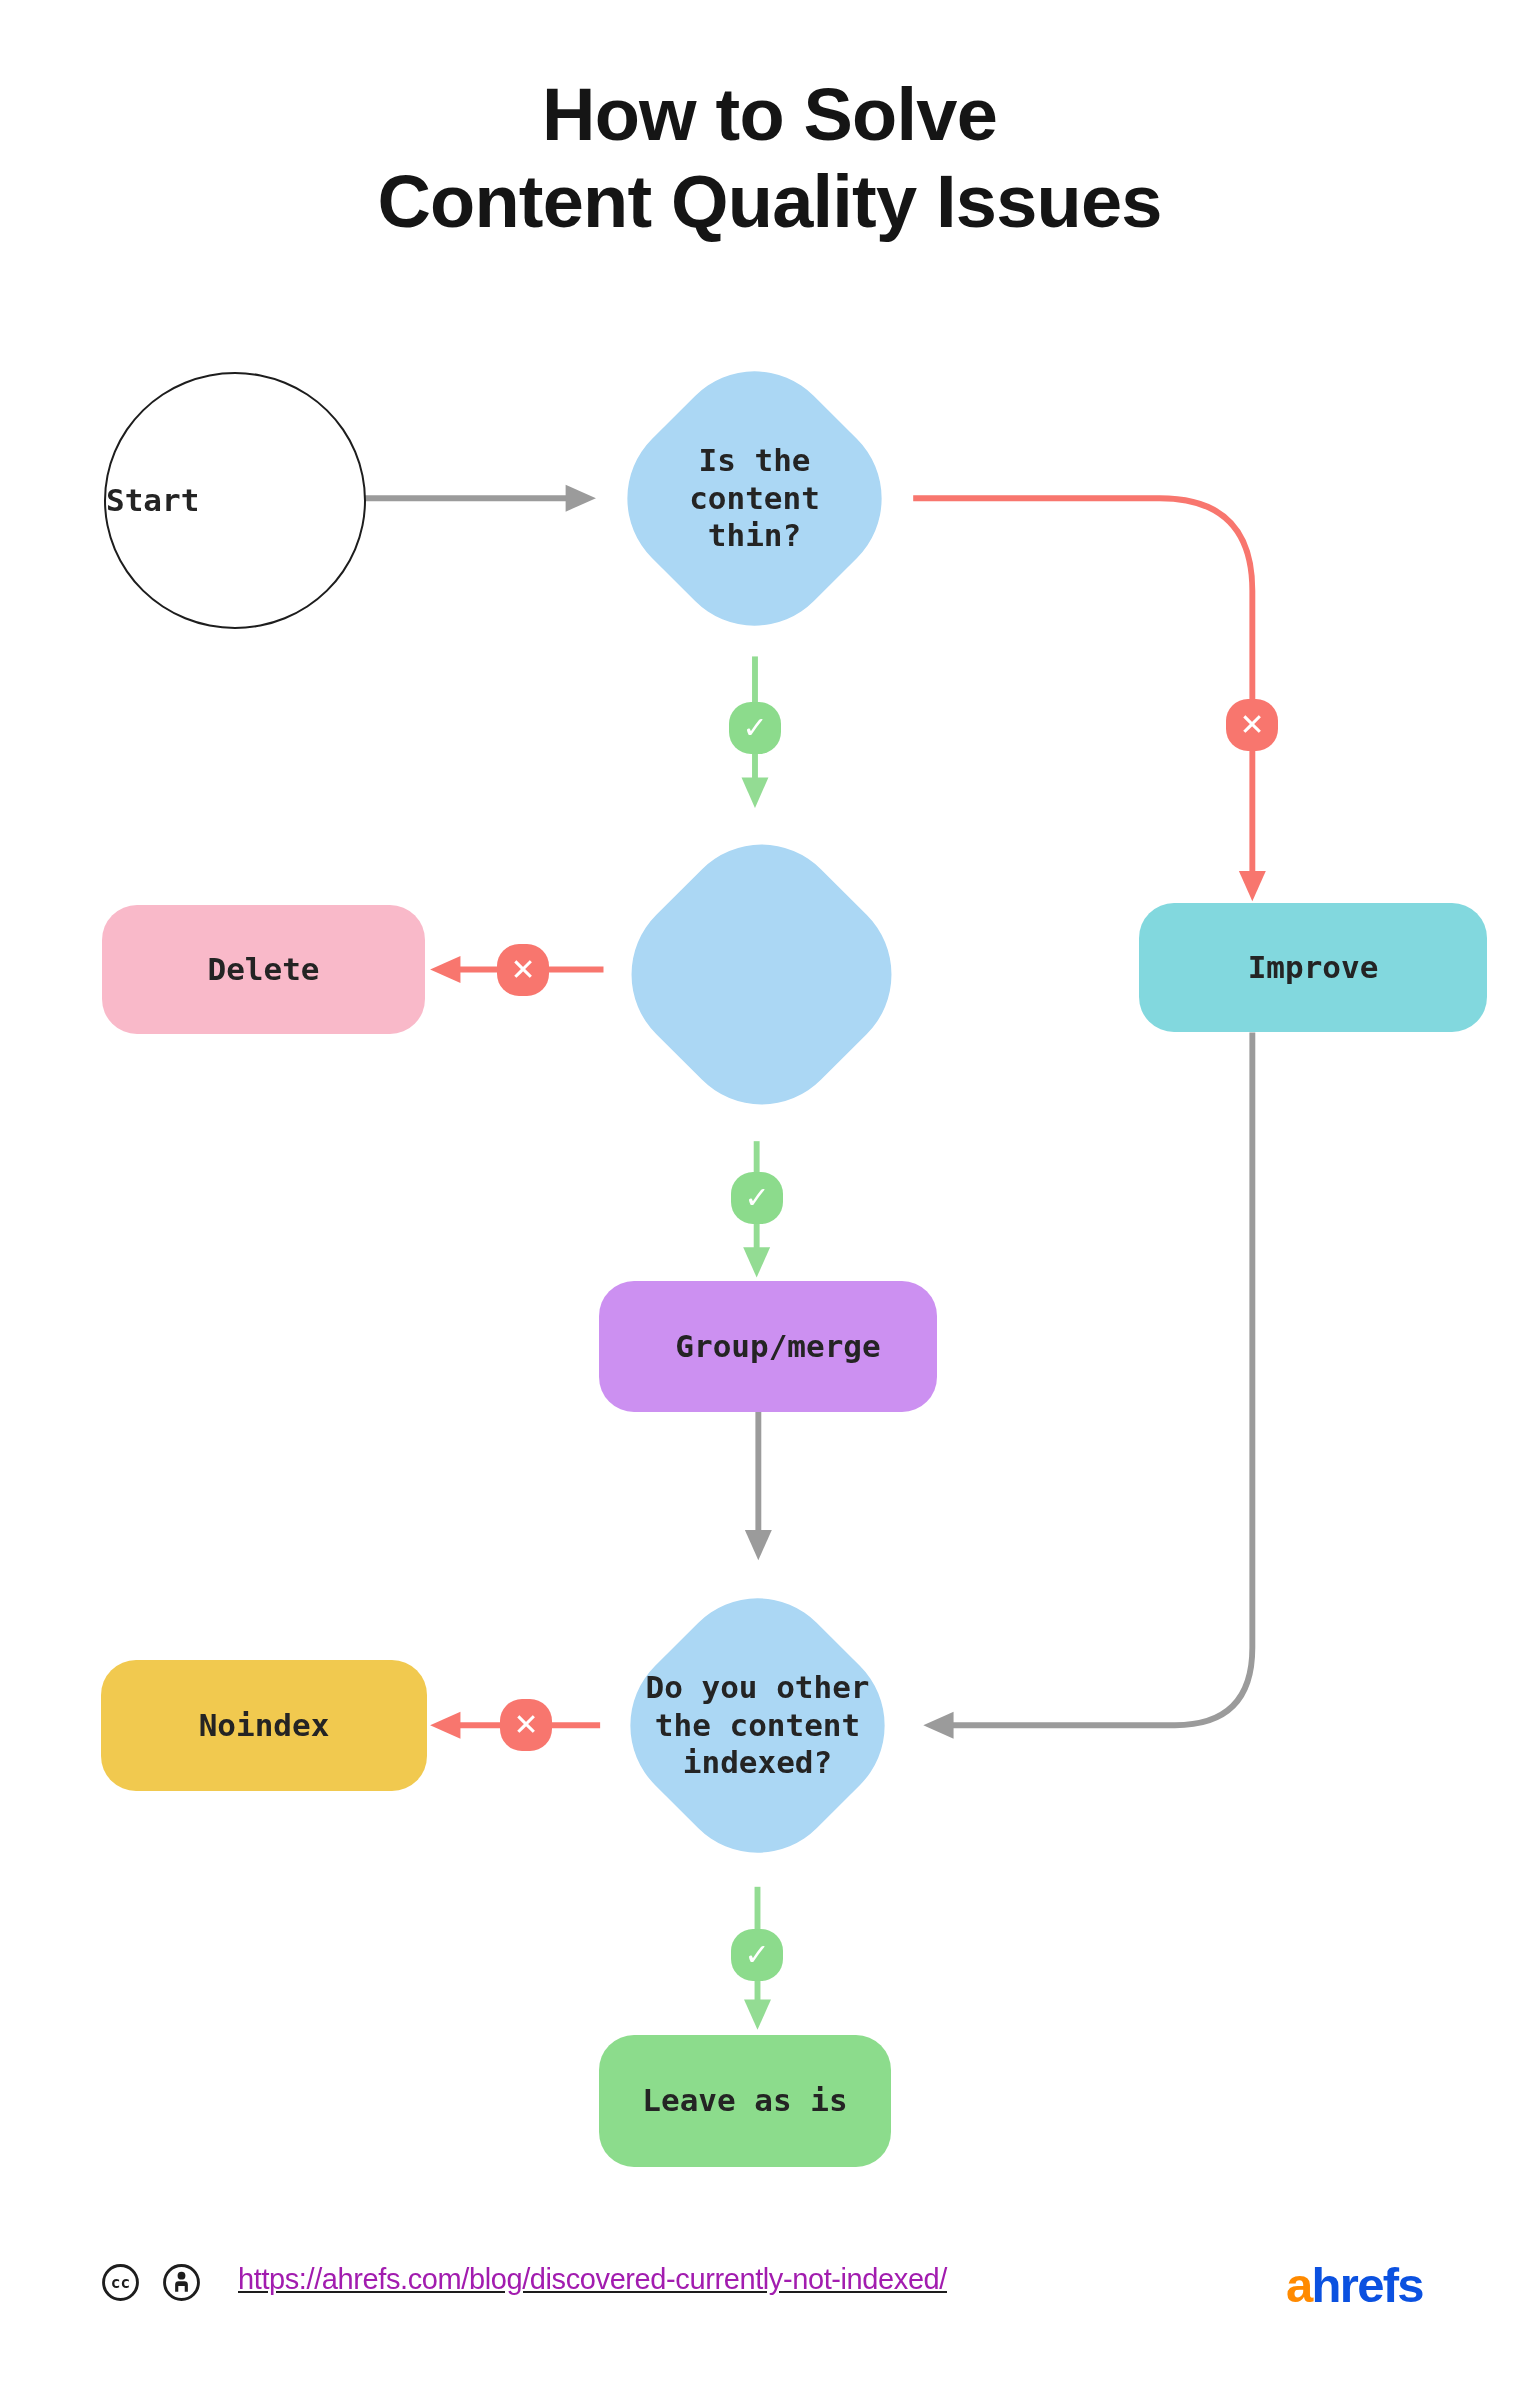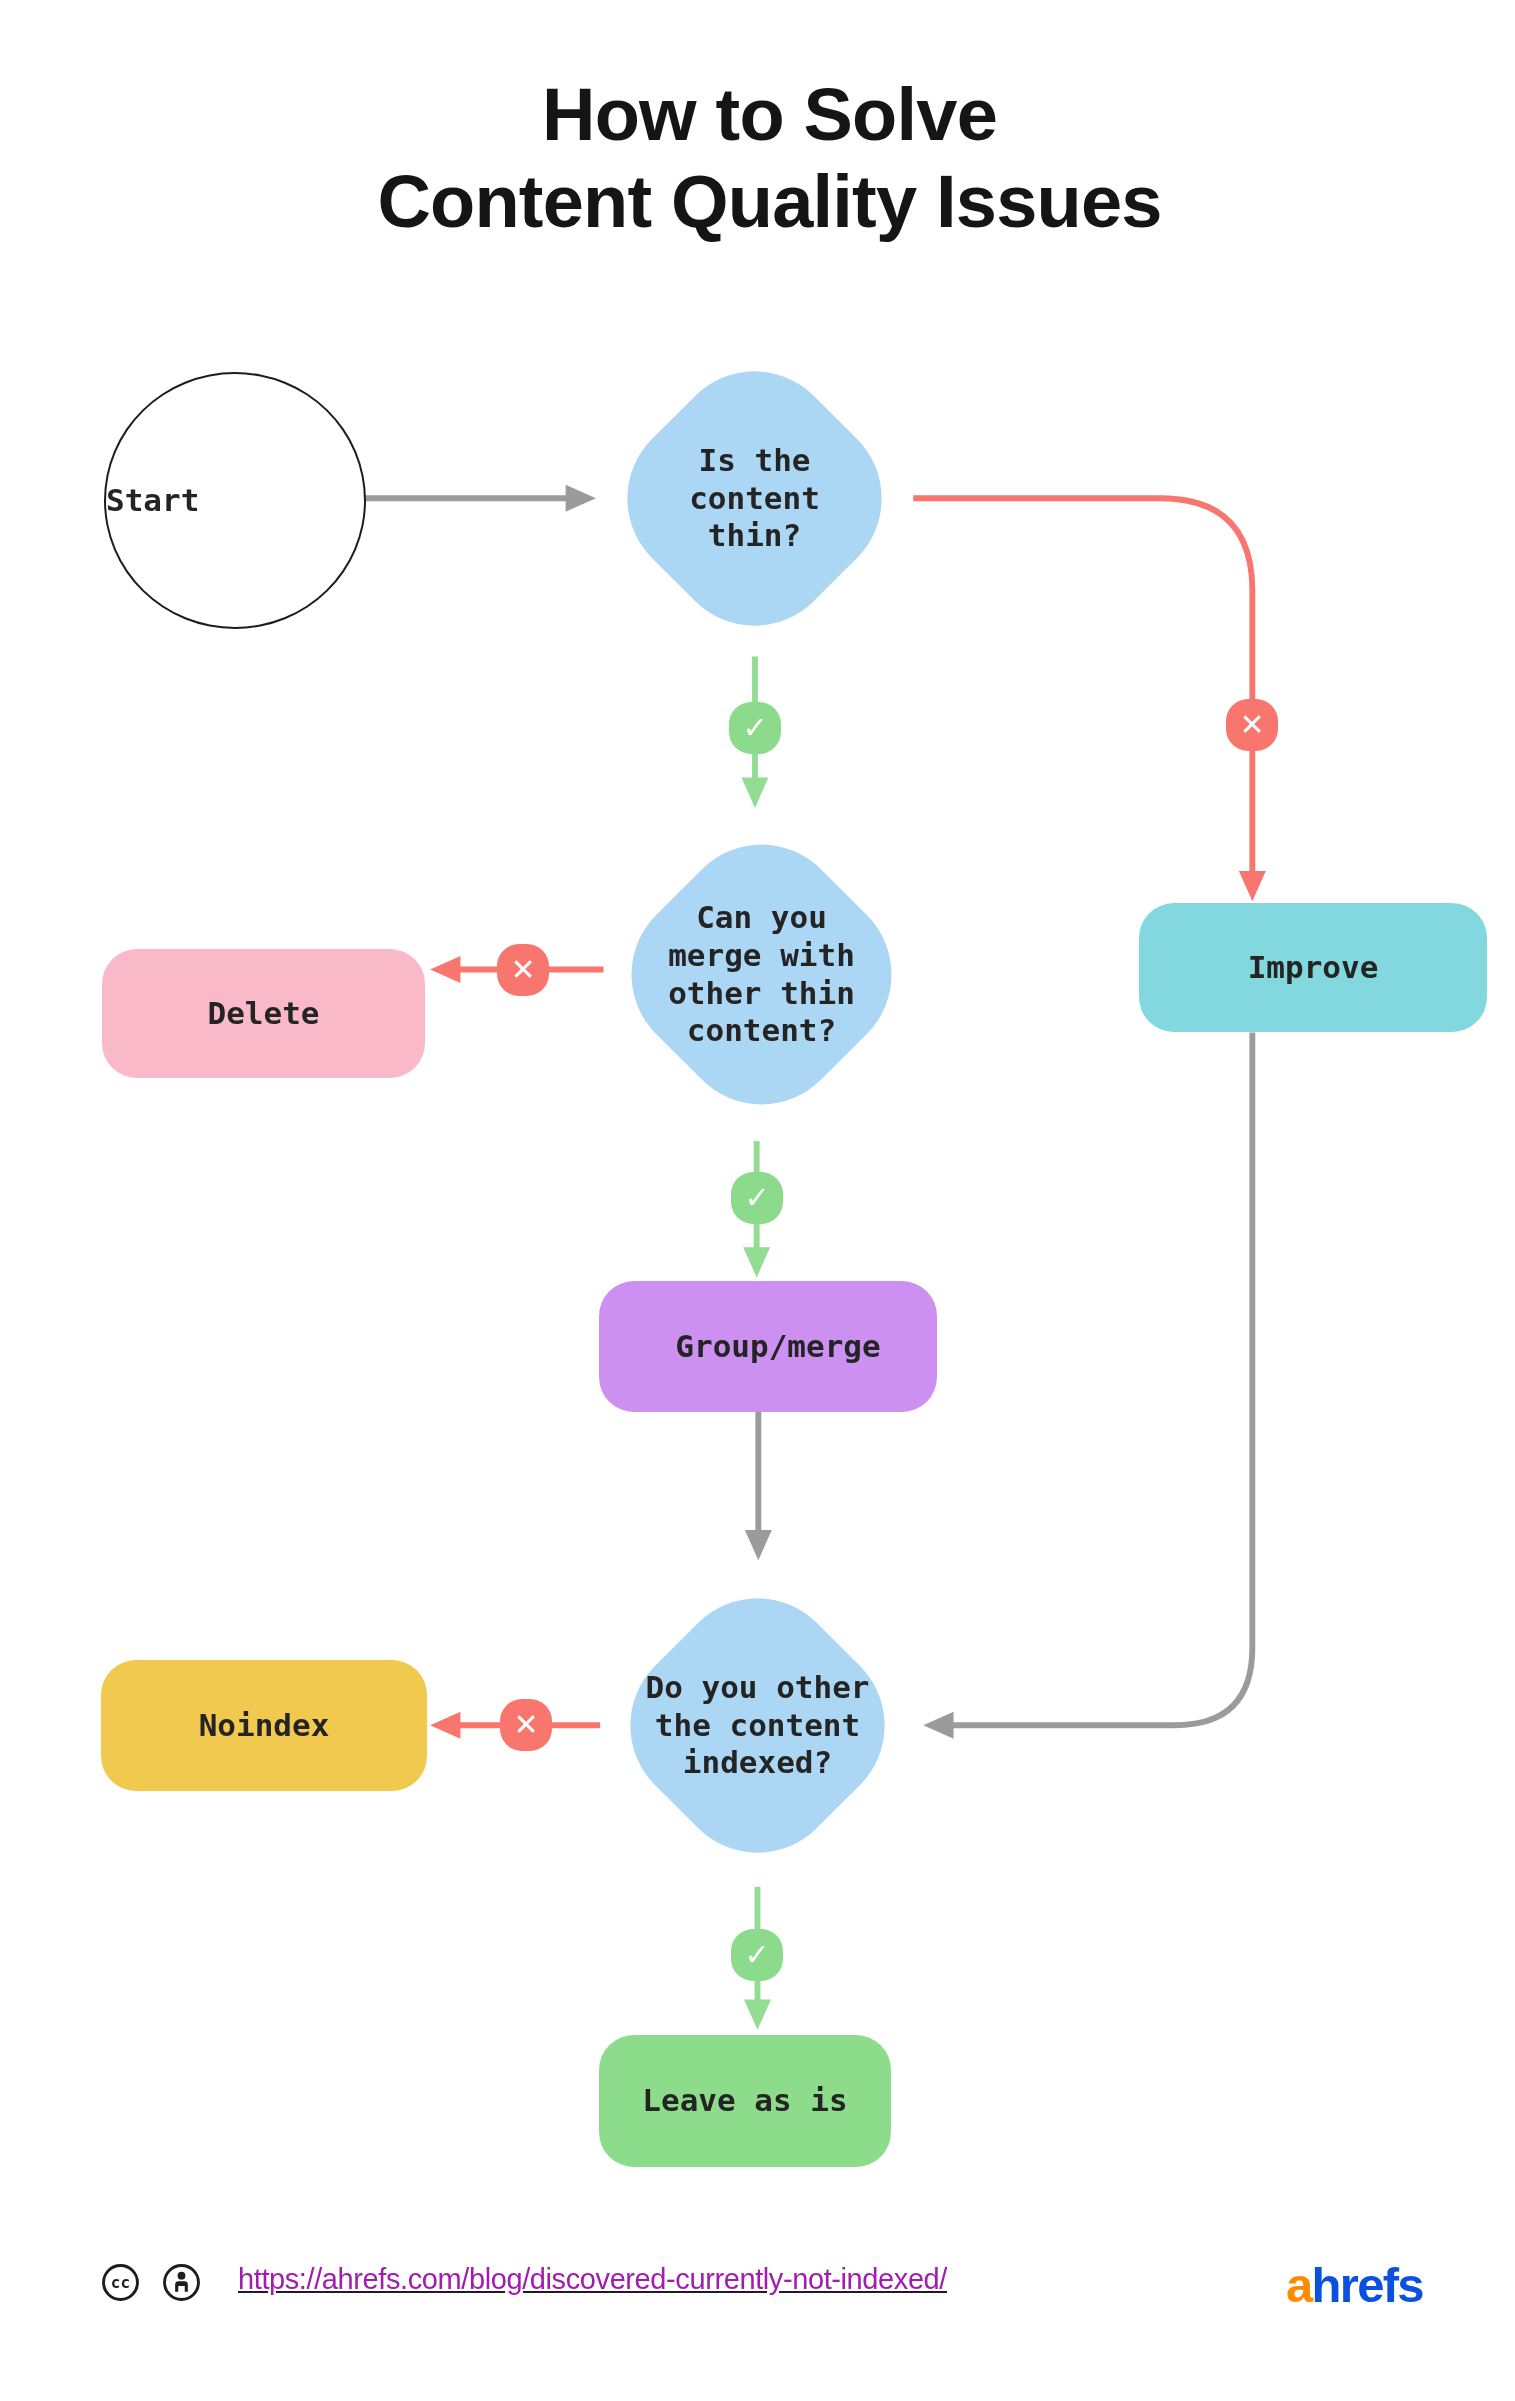--- a/index.html
+++ b/index.html
@@ -119,34 +119,30 @@
 
   <div class="decision" style="left:593px;top:337px;width:323px;height:323px;">
     <div class="shape" style="inset:47px;"></div>
     <div class="node-label">Is the
 content
 thin?</div>
   </div>
 
   <div class="decision" style="left:600px;top:813px;width:323px;height:323px;">
     <div class="shape" style="inset:45px;"></div>
-    <div class="node-label">Can you
-merge with
-other thin
-content?</div>
   </div>
 
   <div class="decision" style="left:596px;top:1564px;width:323px;height:323px;">
     <div class="shape" style="inset:47px;"></div>
     <div class="node-label">Do you other
 the content
 indexed?</div>
   </div>
 
-  <div class="action-box" style="left:102px;top:905px;width:323px;height:129px;background:var(--delete-pink);margin-top:44px;">
+  <div class="action-box" style="left:102px;top:905px;width:323px;height:129px;background:var(--delete-pink);">
     <div class="node-label">Delete</div>
   </div>
 
   <div class="action-box" style="left:1139px;top:903px;width:348px;height:129px;background:var(--improve-teal);">
     <div class="node-label">Improve</div>
   </div>
 
   <div class="action-box" style="left:599px;top:1281px;width:318px;height:131px;background:var(--group-purple);padding-left:20px;">
     <div class="node-label">Group/merge</div>
   </div>

